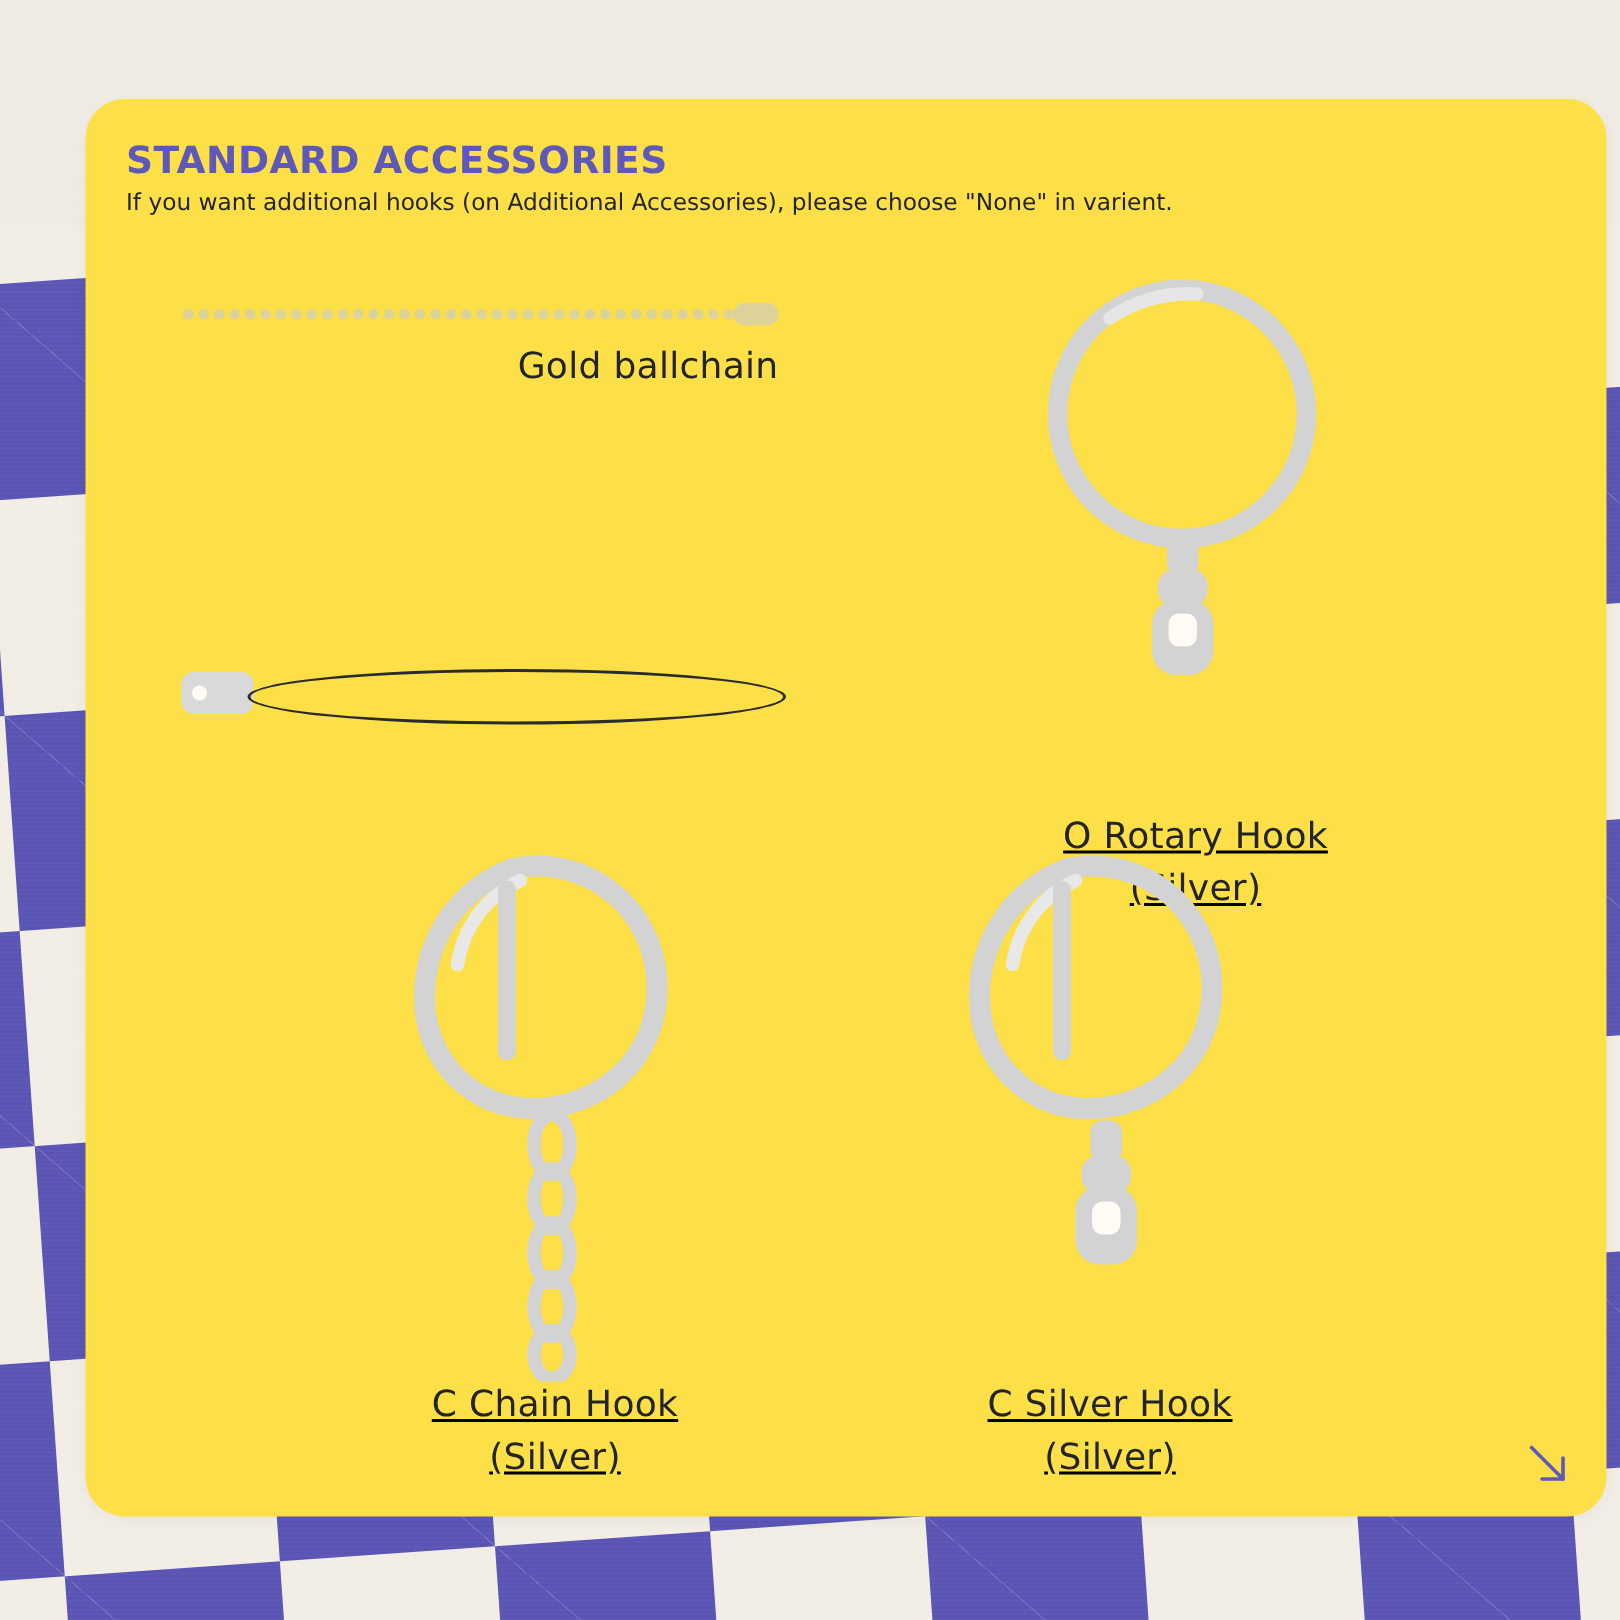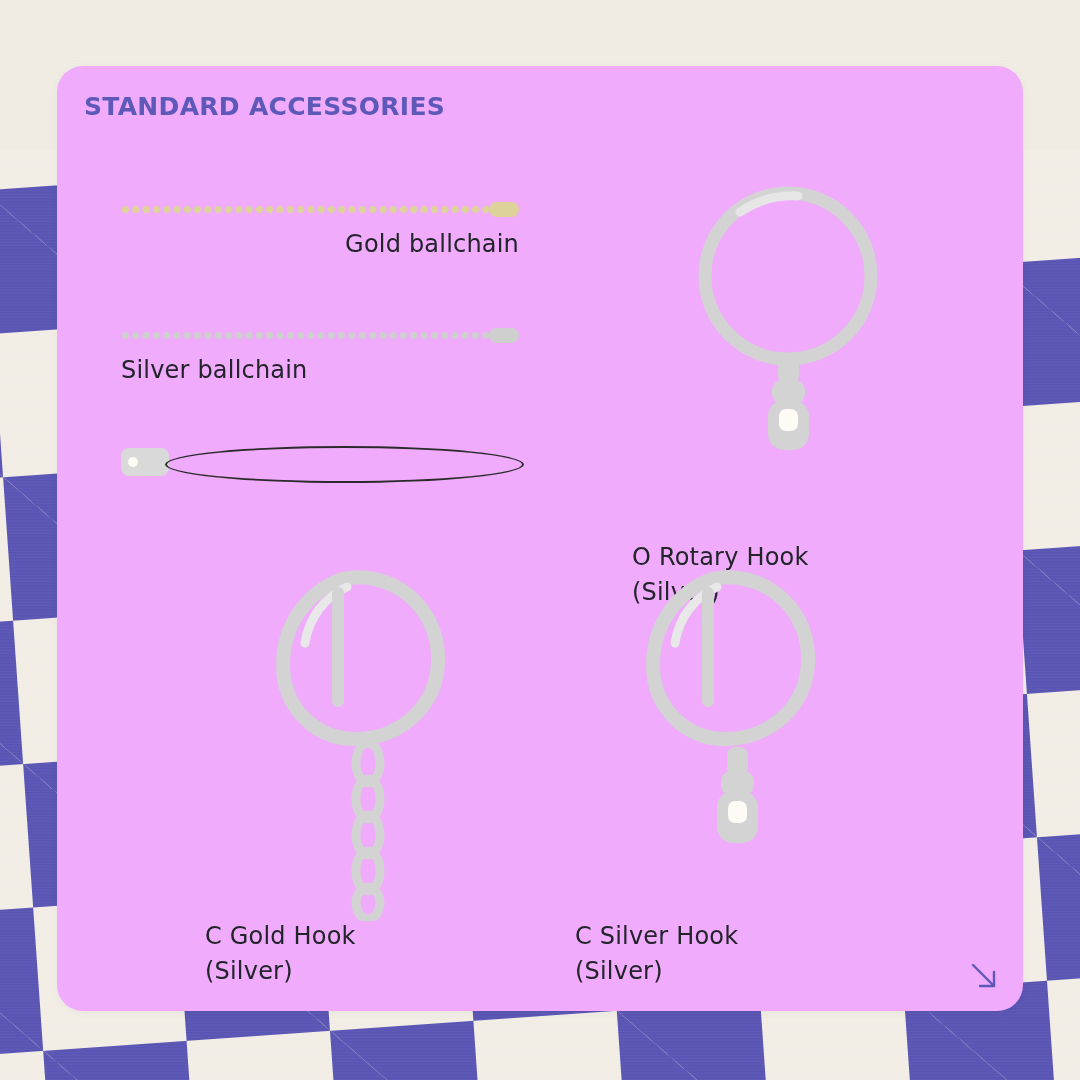--- a/index.html
+++ b/index.html
@@ -49,24 +49,25 @@
     pointer-events: none;
   }
 
   
   .card {
     position: absolute;
     left: 57px;
     top: 66px;
     width: 966px;
     height: 945px;
-    background: #f0abfc;
+    background: #fde047;
     border-radius: 26px;
     box-shadow: 0 2px 10px rgba(0,0,0,0.04);
     overflow: hidden;
+    padding-left: 48px;
   }
 
   .card-title {
     position: absolute;
     left: 27px;
     top: 26px;
     font-family: "DejaVu Sans", sans-serif;
     font-weight: bold;
     font-size: 25px;
     letter-spacing: 0.3px;
@@ -154,20 +155,22 @@
     top: 11px;
     width: 355px;
     height: 33px;
     border: 2.6px solid #2b2b2b;
     border-radius: 50%;
   }
 
   
   .figure {
     position: absolute;
+    text-align: center;
+    text-decoration: underline;
   }
   .figure-caption {
     font-family: "DejaVu Sans", sans-serif;
     font-size: 24px;
     color: #22242a;
     line-height: 1.45;
     letter-spacing: 0.2px;
   }
 
   
@@ -184,36 +187,30 @@
 
 <div class="page">
 
   <div class="bg-checker"></div>
   <div class="bg-top-strip"></div>
   <div class="bg-noise"></div>
 
   <div class="card">
 
     <div class="card-title">STANDARD ACCESSORIES</div>
+    <div class="card-subtitle">If you want additional hooks (on Additional Accessories), please choose "None" in varient.</div>
 
     <div class="chain-row" style="top:134px;">
       <div class="ballchain gold">
         <div class="beads"></div>
         <div class="clasp"></div>
       </div>
       <div class="chain-label" style="margin-top:12px;text-align:right;">Gold ballchain</div>
     </div>
 
-    <div class="chain-row" style="top:260px;">
-      <div class="ballchain silver">
-        <div class="beads"></div>
-        <div class="clasp"></div>
-      </div>
-      <div class="chain-label" style="margin-top:12px;">Silver ballchain</div>
-    </div>
 
     <div class="oval-wrap">
       <div class="oval-clasp"></div>
       <div class="oval-ring"></div>
     </div>
 
     <div class="figure" style="left:575px; top:100px; width:330px;">
       <svg width="330" height="380" viewBox="0 0 330 380">
         <g fill="none" stroke="#d3d3d3" stroke-width="13" stroke-linecap="round">
           <circle cx="156" cy="110" r="83"></circle>
@@ -243,21 +240,21 @@
           <path d="M133 42 L133 150"></path>
         </g>
         <g fill="none" stroke="#d3d3d3" stroke-width="9">
           <ellipse cx="163" cy="212" rx="12" ry="20"></ellipse>
           <ellipse cx="163" cy="248" rx="12" ry="20"></ellipse>
           <ellipse cx="163" cy="284" rx="12" ry="20"></ellipse>
           <ellipse cx="163" cy="320" rx="12" ry="20"></ellipse>
           <ellipse cx="163" cy="352" rx="12" ry="16"></ellipse>
         </g>
       </svg>
-      <div class="figure-caption" style="margin-top:-6px;">C Gold Hook</div>
+      <div class="figure-caption" style="margin-top:-6px;">C Chain Hook</div>
       <div class="figure-caption">(Silver)</div>
     </div>
 
     <div class="figure" style="left:518px; top:485px; width:330px;">
       <svg width="330" height="370" viewBox="0 0 330 370">
         <g fill="none" stroke="#d3d3d3" stroke-width="14" stroke-linecap="round">
           <path d="M137 28 C186 18 231 54 233 104 C235 154 196 188 150 188"></path>
           <path d="M150 188 C110 188 78 156 78 114 C78 72 104 40 137 28"></path>
         </g>
         <path d="M142 36 C120 46 104 66 100 92" fill="none" stroke="#e8e8e8" stroke-width="9" stroke-linecap="round"></path>

